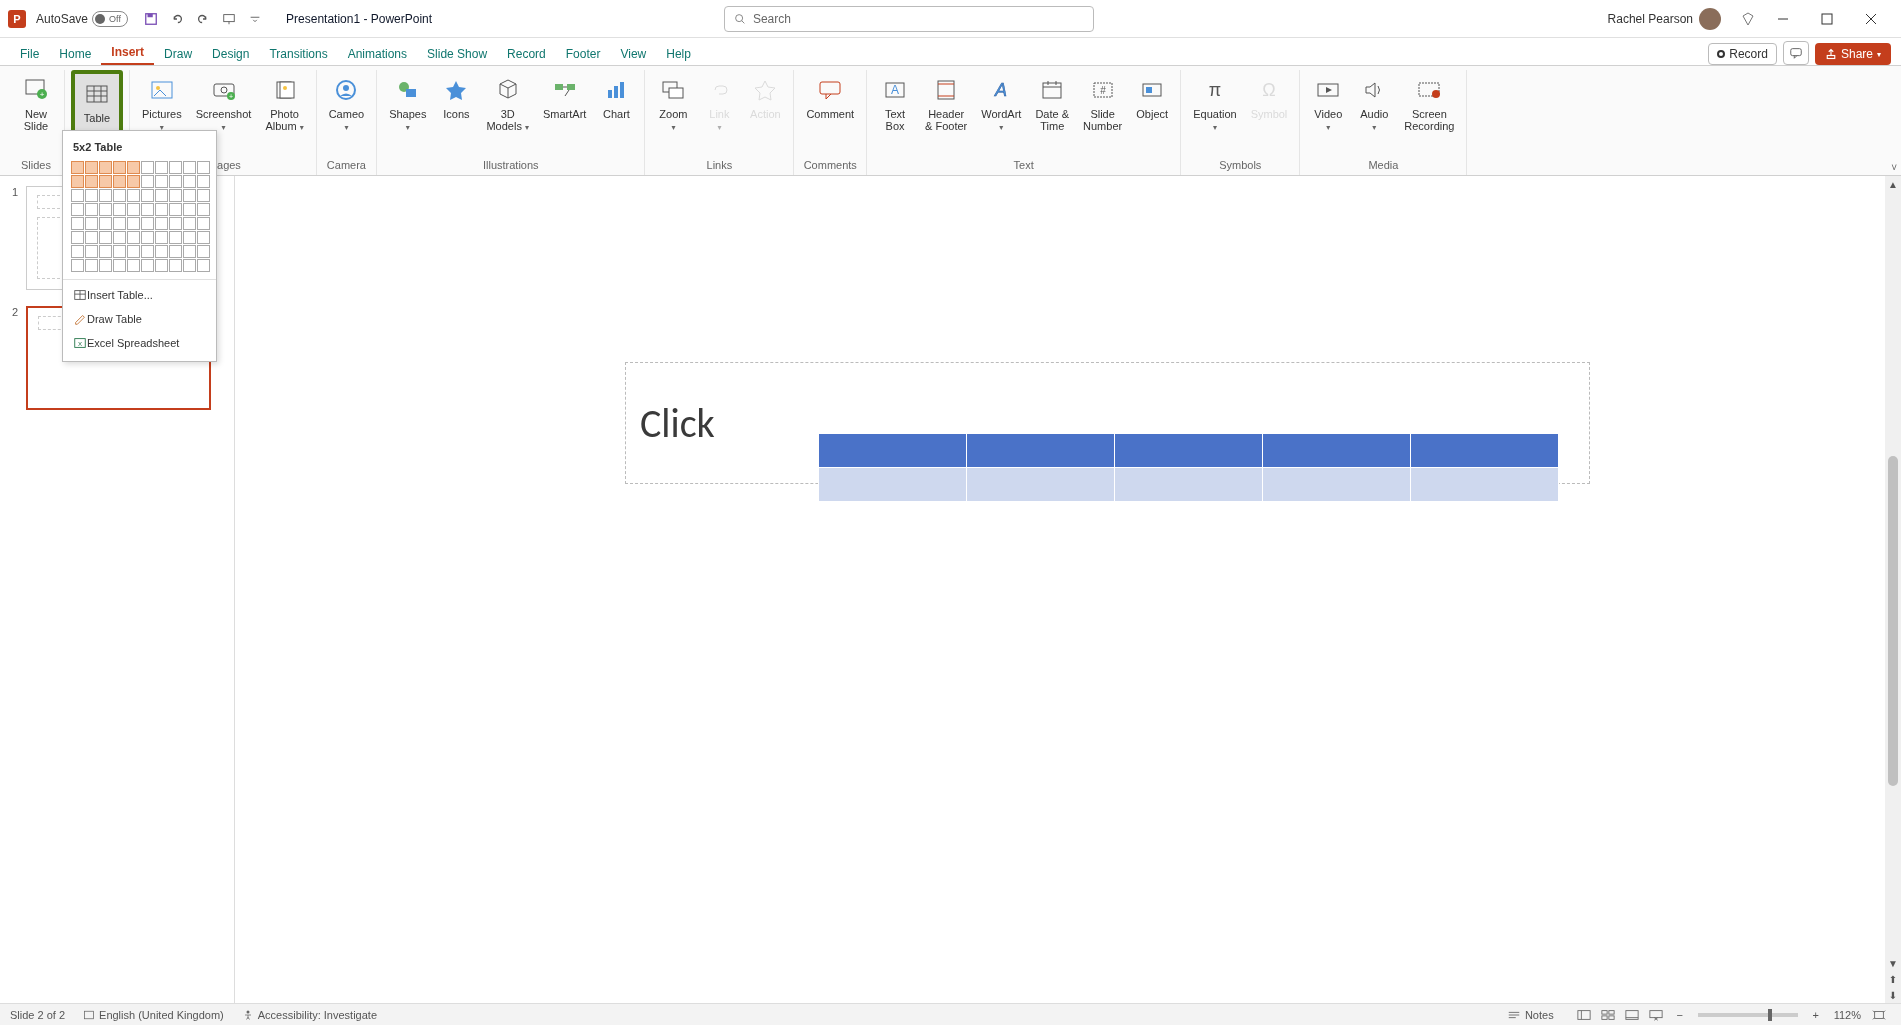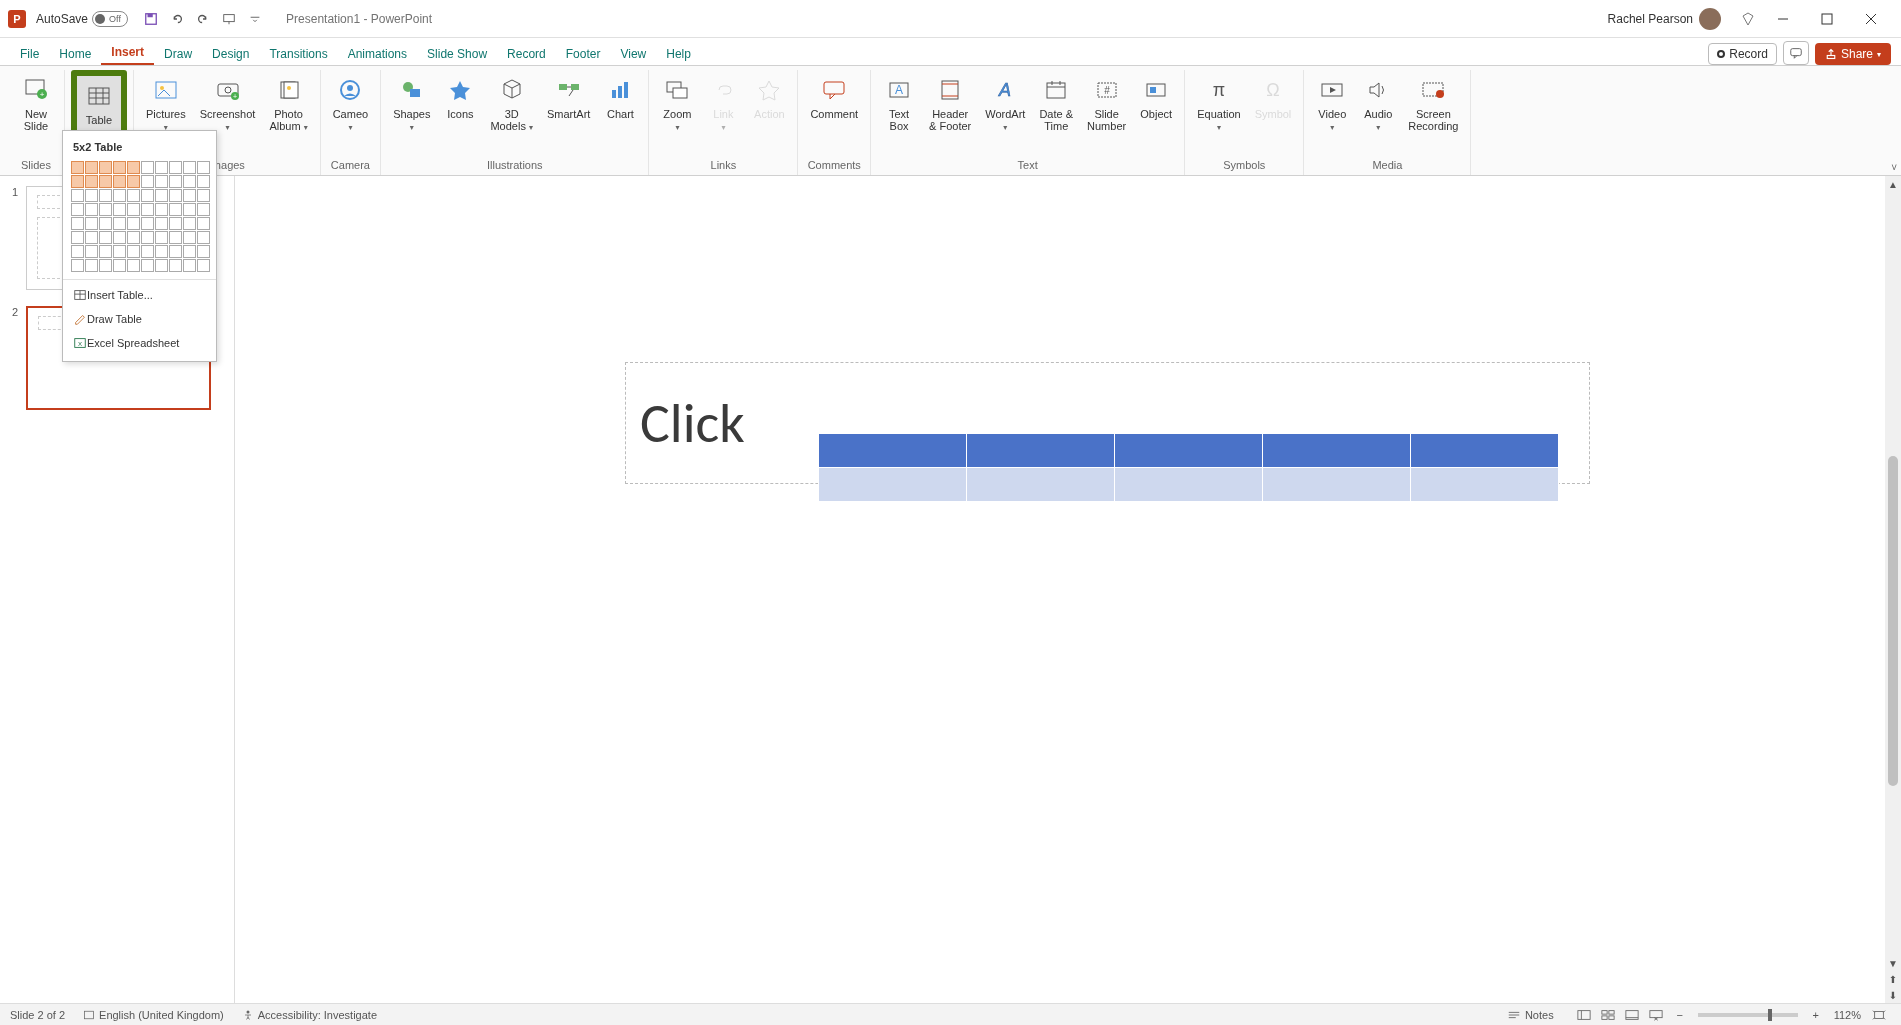--- a/index.html
+++ b/index.html
@@ -7,21 +7,21 @@
 
 
 .titlebar { height: 38px; background: #fff; display: flex; align-items: center; padding: 0 8px; border-bottom: 1px solid #e0e0e0; }
 .app-icon { width: 18px; height: 18px; background: #c43e1c; border-radius: 3px; margin-right: 10px; display: flex; align-items: center; justify-content: center; color: #fff; font-weight: bold; font-size: 11px; }
 .autosave-label { font-size: 12px; margin-right: 4px; }
 .autosave-toggle { width: 36px; height: 16px; border: 1px solid #888; border-radius: 8px; display: inline-flex; align-items: center; padding: 0 2px; margin-right: 10px; position: relative; }
 .autosave-toggle .knob { width: 10px; height: 10px; background: #666; border-radius: 50%; }
 .autosave-toggle .off { font-size: 9px; color: #666; margin-left: 4px; }
 .qat-btn { width: 22px; height: 22px; display: inline-flex; align-items: center; justify-content: center; margin: 0 2px; color: #555; cursor: pointer; }
 .qat-btn svg { width: 14px; height: 14px; }
-.title-text { margin-left: 18px; font-size: 12px; color: #737373; }
+.title-text { margin-left: 18px; font-size: 12px; color: #0f172a; }
 .titlebar-spacer { flex: 1; }
 .search-box { width: 370px; height: 26px; border: 1px solid #bbb; border-radius: 4px; display: flex; align-items: center; padding: 0 8px; color: #666; margin-left: -200px; }
 .search-box svg { width: 14px; height: 14px; margin-right: 6px; }
 .user-name { font-size: 12px; margin-right: 6px; margin-left: 22px; }
 .avatar { width: 22px; height: 22px; border-radius: 50%; background: #8a6d5a; margin-right: 14px; }
 .diamond-icon svg { width: 16px; height: 16px; }
 .win-btn { width: 44px; height: 28px; display: inline-flex; align-items: center; justify-content: center; color: #333; cursor: pointer; }
 
 
 .tabs { height: 28px; display: flex; align-items: flex-end; padding: 0 10px; border-bottom: 1px solid #d0d0d0; }
@@ -33,21 +33,21 @@
 .comment-icon-btn { width: 26px; height: 24px; border: 1px solid #bbb; border-radius: 4px; display: inline-flex; align-items: center; justify-content: center; margin-right: 6px; cursor: pointer; }
 .share-btn { background: #c43e1c; color: #fff; border-radius: 4px; padding: 4px 10px; font-size: 12px; display: inline-flex; align-items: center; gap: 4px; cursor: pointer; }
 
 
 .ribbon { height: 110px; background: #fafafa; border-bottom: 1px solid #d0d0d0; display: flex; padding: 4px 8px 0 8px; position: relative; }
 .ribbon-group { display: flex; flex-direction: column; align-items: center; padding: 0 6px; border-right: 1px solid #e5e5e5; }
 .ribbon-group:last-child { border-right: none; }
 .ribbon-group .items { display: flex; gap: 2px; flex: 1; align-items: flex-start; }
 .ribbon-group .label { font-size: 11px; color: #666; padding: 2px 0 4px; }
 .rbtn { display: flex; flex-direction: column; align-items: center; padding: 4px 6px; cursor: pointer; min-width: 44px; border-radius: 3px; }
-.rbtn.active { background: #e0e0e0; border: 6px solid #4d7c0f; }
+.rbtn.active { background: #e0e0e0; border: 4px solid #4d7c0f; }
 .rbtn .ic { width: 32px; height: 32px; display: flex; align-items: center; justify-content: center; }
 .rbtn .lbl { font-size: 11px; color: #333; text-align: center; line-height: 1.1; margin-top: 2px; white-space: pre-line; }
 .rbtn.disabled .lbl, .rbtn.disabled .ic { color: #bbb; opacity: .5; }
 .chev { font-size: 8px; color: #666; }
 .ribbon-collapse { position: absolute; right: 4px; bottom: 2px; font-size: 10px; color: #666; cursor: pointer; }
 
 
 .table-dropdown { position: absolute; left: 62px; top: 130px; width: 155px; background: #fff; border: 1px solid #bbb; box-shadow: 2px 2px 6px rgba(0,0,0,.15); z-index: 50; padding: 6px 0; }
 .table-dropdown .hdr { font-size: 11px; font-weight: 600; padding: 4px 10px; }
 .grid-picker { padding: 4px 8px; display: grid; grid-template-columns: repeat(10, 13px); grid-auto-rows: 13px; gap: 1px; }
@@ -63,21 +63,21 @@
 .thumb-wrap { display: flex; margin-bottom: 16px; }
 .thumb-num { width: 14px; font-size: 11px; color: #555; }
 .thumb { width: 185px; height: 104px; background: #fff; border: 1px solid #ccc; position: relative; cursor: pointer; }
 .thumb.active { border: 2px solid #c43e1c; }
 .thumb .mini-title { position: absolute; top: 8px; left: 10px; right: 10px; height: 14px; border: 1px dashed #ccc; }
 .thumb .mini-body { position: absolute; top: 30px; left: 10px; right: 10px; bottom: 10px; border: 1px dashed #ccc; }
 
 .canvas-area { flex: 1; background: #fff; position: relative; overflow: hidden; }
 .slide { position: absolute; left: 310px; top: 148px; width: 1115px; height: 628px; background: #fff; }
 .title-box { position: absolute; left: 80px; top: 38px; width: 965px; height: 122px; border: 1px dashed #bbb; display: flex; align-items: center; padding-left: 14px; }
-.title-box .txt { font-size: 56px; color: #3a3a3a; font-family: Calibri, sans-serif; }
+.title-box .txt { font-size: 40px; color: #3a3a3a; font-family: Calibri, sans-serif; }
 .preview-table { position: absolute; left: 192px; top: 70px; border-collapse: collapse; }
 .preview-table td { width: 148px; height: 34px; border: 1px solid #fff; }
 .preview-table .hdr td { background: #4a72c8; }
 .preview-table .row td { background: #ced8ee; }
 
 .vscroll { position: absolute; right: 0; top: 176px; width: 16px; bottom: 22px; background: #f0f0f0; }
 .vscroll .thumb-bar { position: absolute; left: 3px; width: 10px; top: 280px; height: 330px; background: #c0c0c0; border-radius: 5px; }
 .vscroll .arrow { position: absolute; left: 0; width: 16px; height: 16px; display: flex; align-items: center; justify-content: center; font-size: 10px; color: #555; }
 
 
@@ -123,20 +123,27 @@
       </svg>
   </div>
   <div class="qat-btn">
     <svg viewBox="0 0 16 16">
         <line x1="3" y1="6" x2="13" y2="6" stroke="#555"></line>
         <path d="M6 9 L8 11 L10 9" fill="none" stroke="#555"></path>
       </svg>
   </div>
   <span class="title-text">Presentation1 - PowerPoint</span>
   <div class="titlebar-spacer"></div>
+  <div class="search-box">
+    <svg viewBox="0 0 16 16">
+        <circle cx="7" cy="7" r="4" fill="none" stroke="#777"></circle>
+        <line x1="10" y1="10" x2="13" y2="13" stroke="#777"></line>
+      </svg>
+    <span>Search</span>
+  </div>
   <div class="titlebar-spacer"></div>
   <span class="user-name">Rachel Pearson</span>
   <div class="avatar"></div>
   <div class="qat-btn diamond-icon">
     <svg viewBox="0 0 16 16">
         <path d="M3 5 L8 2 L13 5 L8 14 Z" fill="none" stroke="#777"></path>
       </svg>
   </div>
   <div class="win-btn">
       <svg width="12" height="12">

